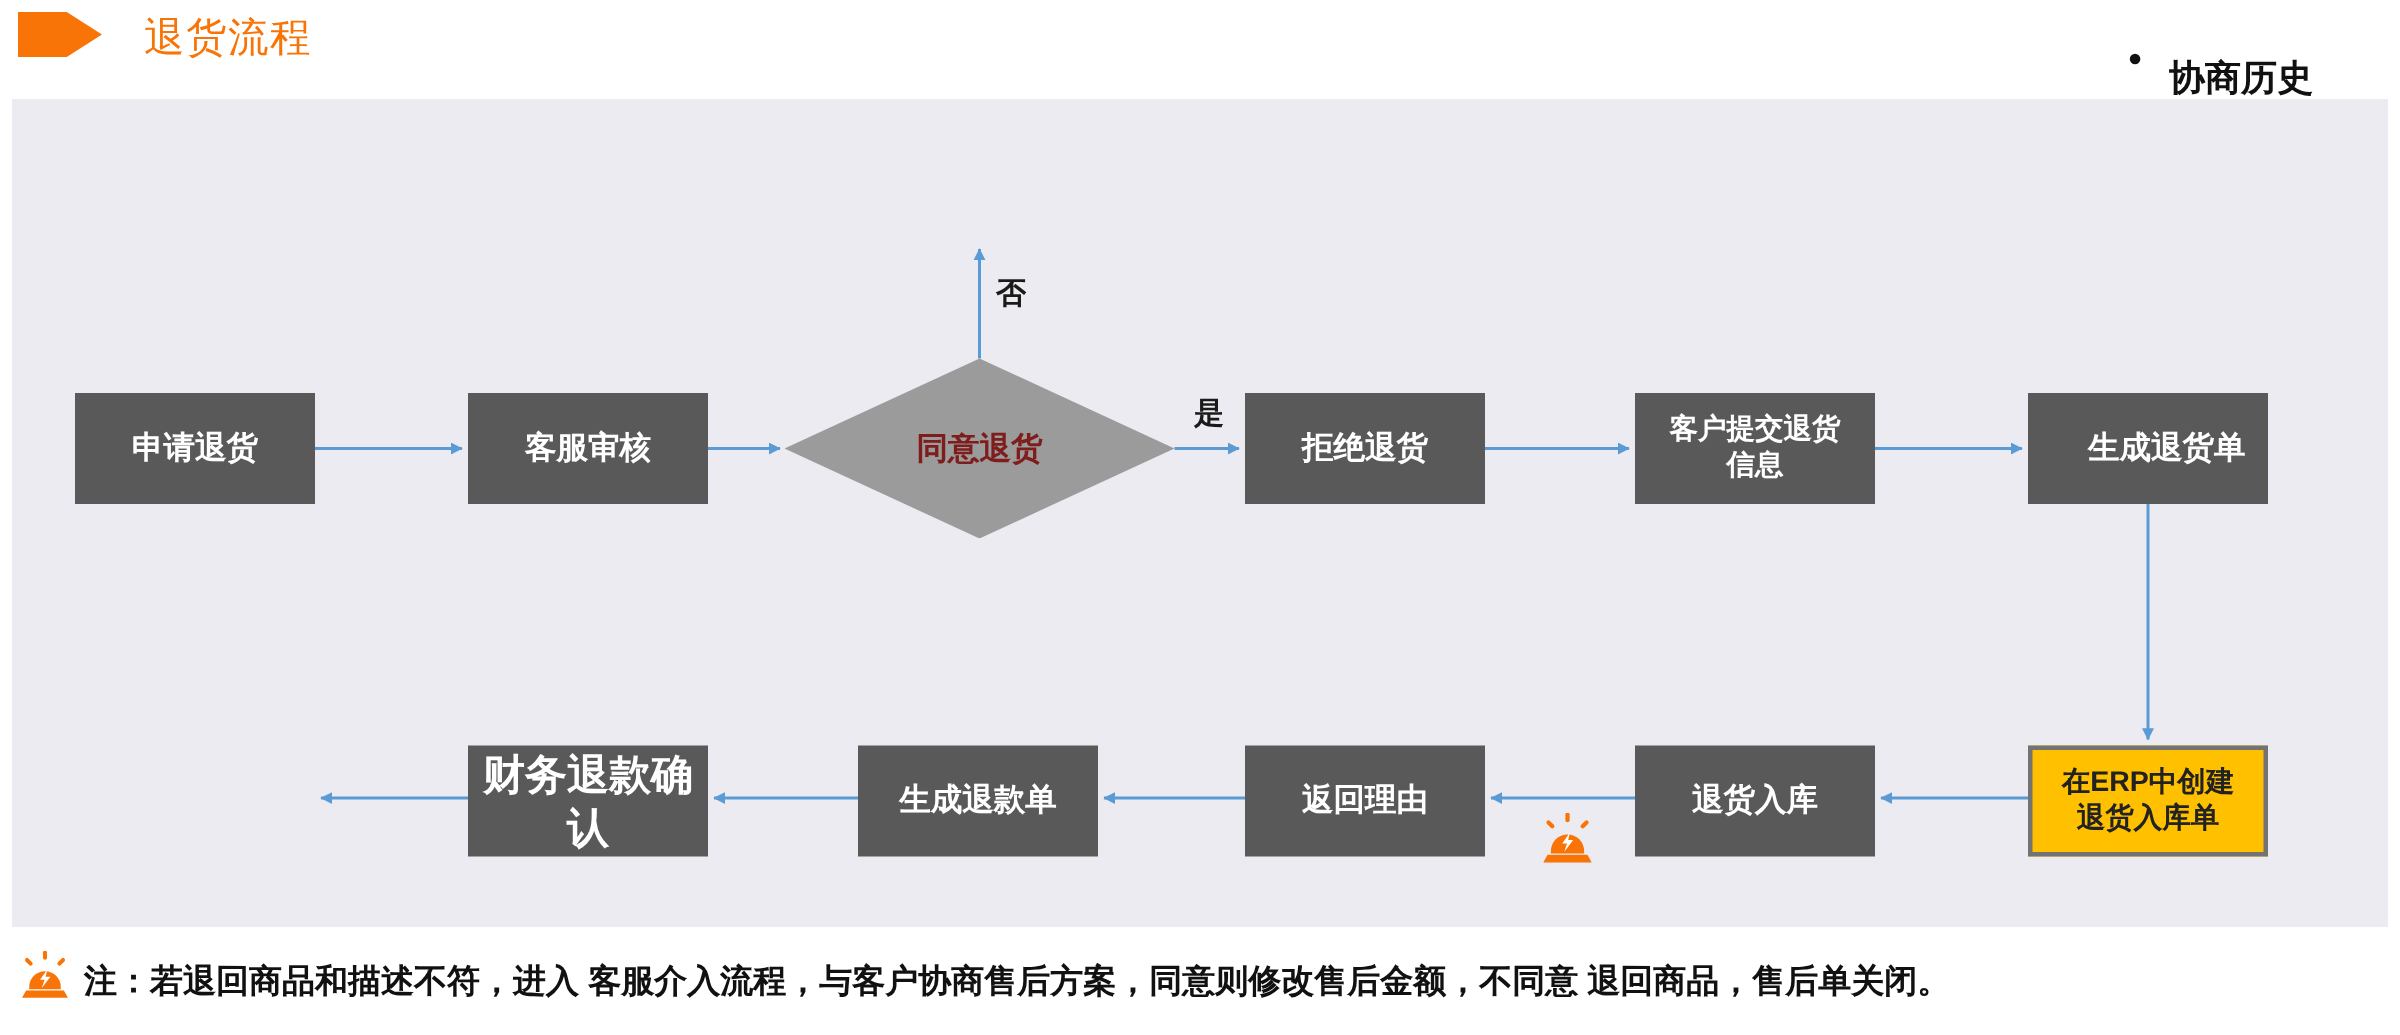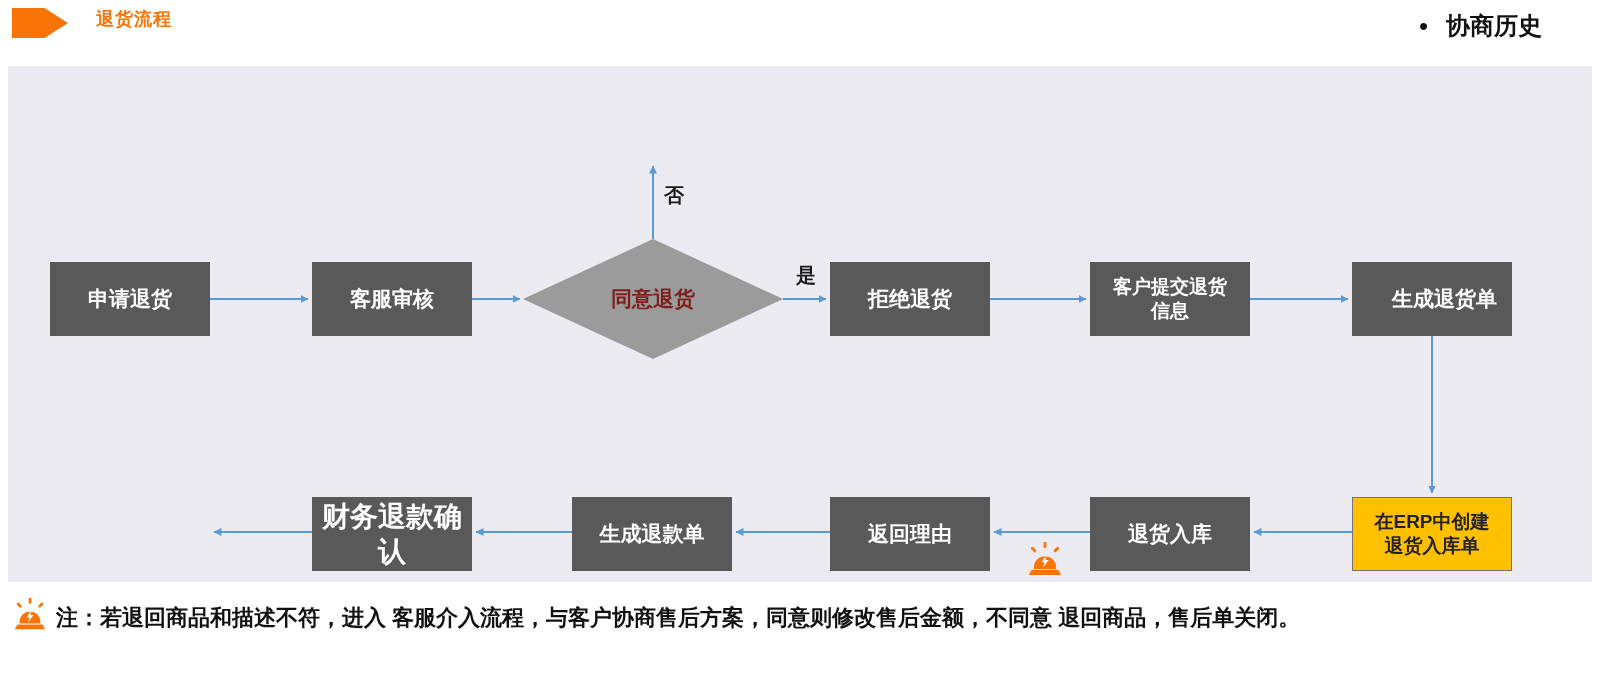--- a/index.html
+++ b/index.html
@@ -12,25 +12,25 @@
 
   
   .header { position: absolute; left: 0; top: 0; width: 1600px; height: 66px; background: #fff; }
   .title-arrow {
     position: absolute; left: 12px; top: 8px; width: 56px; height: 30px;
     background: #F97406;
     clip-path: polygon(0 0, 58% 0, 100% 50%, 58% 100%, 0 100%);
   }
   .page-title {
     position: absolute; left: 96px; top: 7px;
-    font-size: 18px; font-weight: bold; color: #F97406; letter-spacing: 1px;
+    font-size: 27px; font-weight: normal; color: #F97406; letter-spacing: 1px;
   }
   .legend { position: absolute; right: 58px; top: 10px; display: flex; align-items: center; gap: 18px; }
   .legend .bullet { font-size: 26px; color: #111; line-height: 1; }
-  .legend .legend-label { font-size: 24px; font-weight: 600; color: #111; }
+  .legend .legend-label { font-size: 24px; font-weight: 600; color: #111; margin-top: 26px; }
 
   
   .panel {
     position: absolute; left: 8px; top: 66px; width: 1584px; height: 552px;
     background: #ECEBF1;
   }
   .connectors { position: absolute; left: 0; top: 0; width: 1584px; height: 552px; pointer-events: none; }
   .connectors line { stroke: #5B9BD5; stroke-width: 2; marker-end: url(#arrowhead); }
 
   .node {
@@ -57,34 +57,34 @@
   }
 
   .n-refdone { left: 42px;   top: 431px; }
   .n-fin     { left: 304px;  top: 431px; font-size: 28px; }
   .n-genref  { left: 564px;  top: 431px; }
   .n-retdone { left: 822px;  top: 431px; }
   .n-inbound { left: 1082px; top: 431px; }
   .n-erp {
     left: 1344px; top: 431px;
     background: #FFC000; color: #222; font-size: 19px;
-    border: 1px solid #737373;
+    border: 3px solid #737373;
   }
 
   .edge-label {
     position: absolute; font-size: 20px; font-weight: bold; color: #1a1a1a;
   }
   .lbl-no  { left: 656px; top: 116px; }
   .lbl-yes { left: 788px; top: 196px; }
 
   .siren { position: absolute; }
   .siren-flow { left: 1018px; top: 476px; width: 38px; height: 38px; }
 
   
-  .note-bar { position: absolute; left: 0; top: 582px; width: 1600px; height: 72px; background: #fff; display: flex; align-items: center; }
+  .note-bar { position: absolute; left: 0; top: 618px; width: 1600px; height: 72px; background: #fff; display: flex; align-items: center; }
   .siren-note { position: absolute; left: 12px; top: 16px; width: 36px; height: 36px; }
   .note-text {
     position: absolute; left: 56px; top: 0; height: 72px;
     display: flex; align-items: center;
     font-size: 22px; font-weight: bold; color: #111;
   }
 </style>
 </head>
 <body>
 

